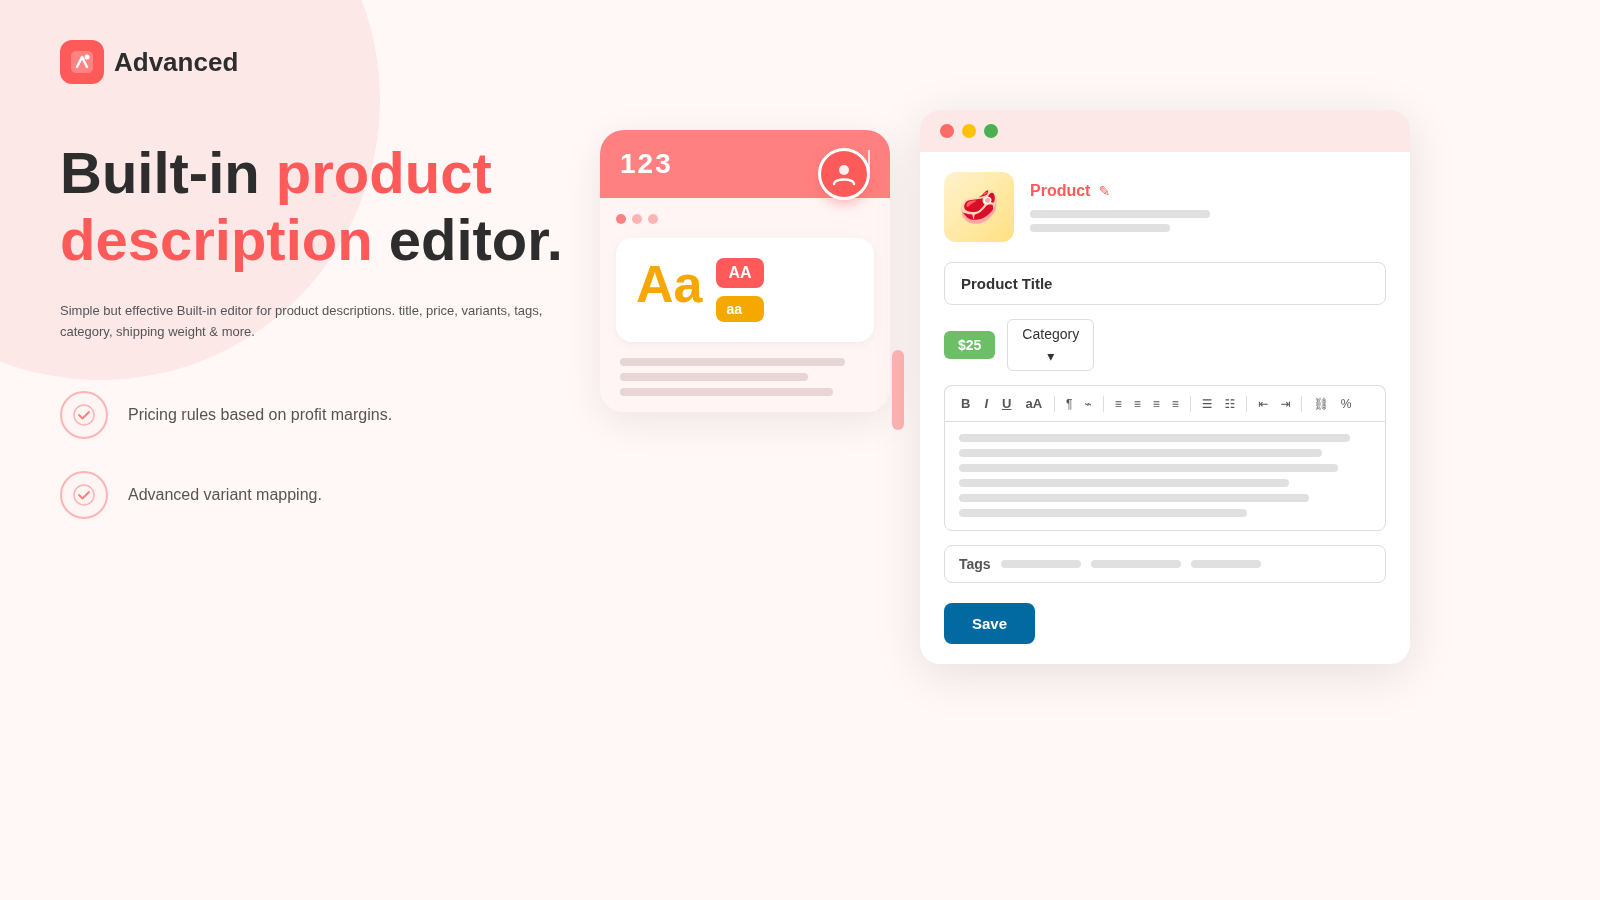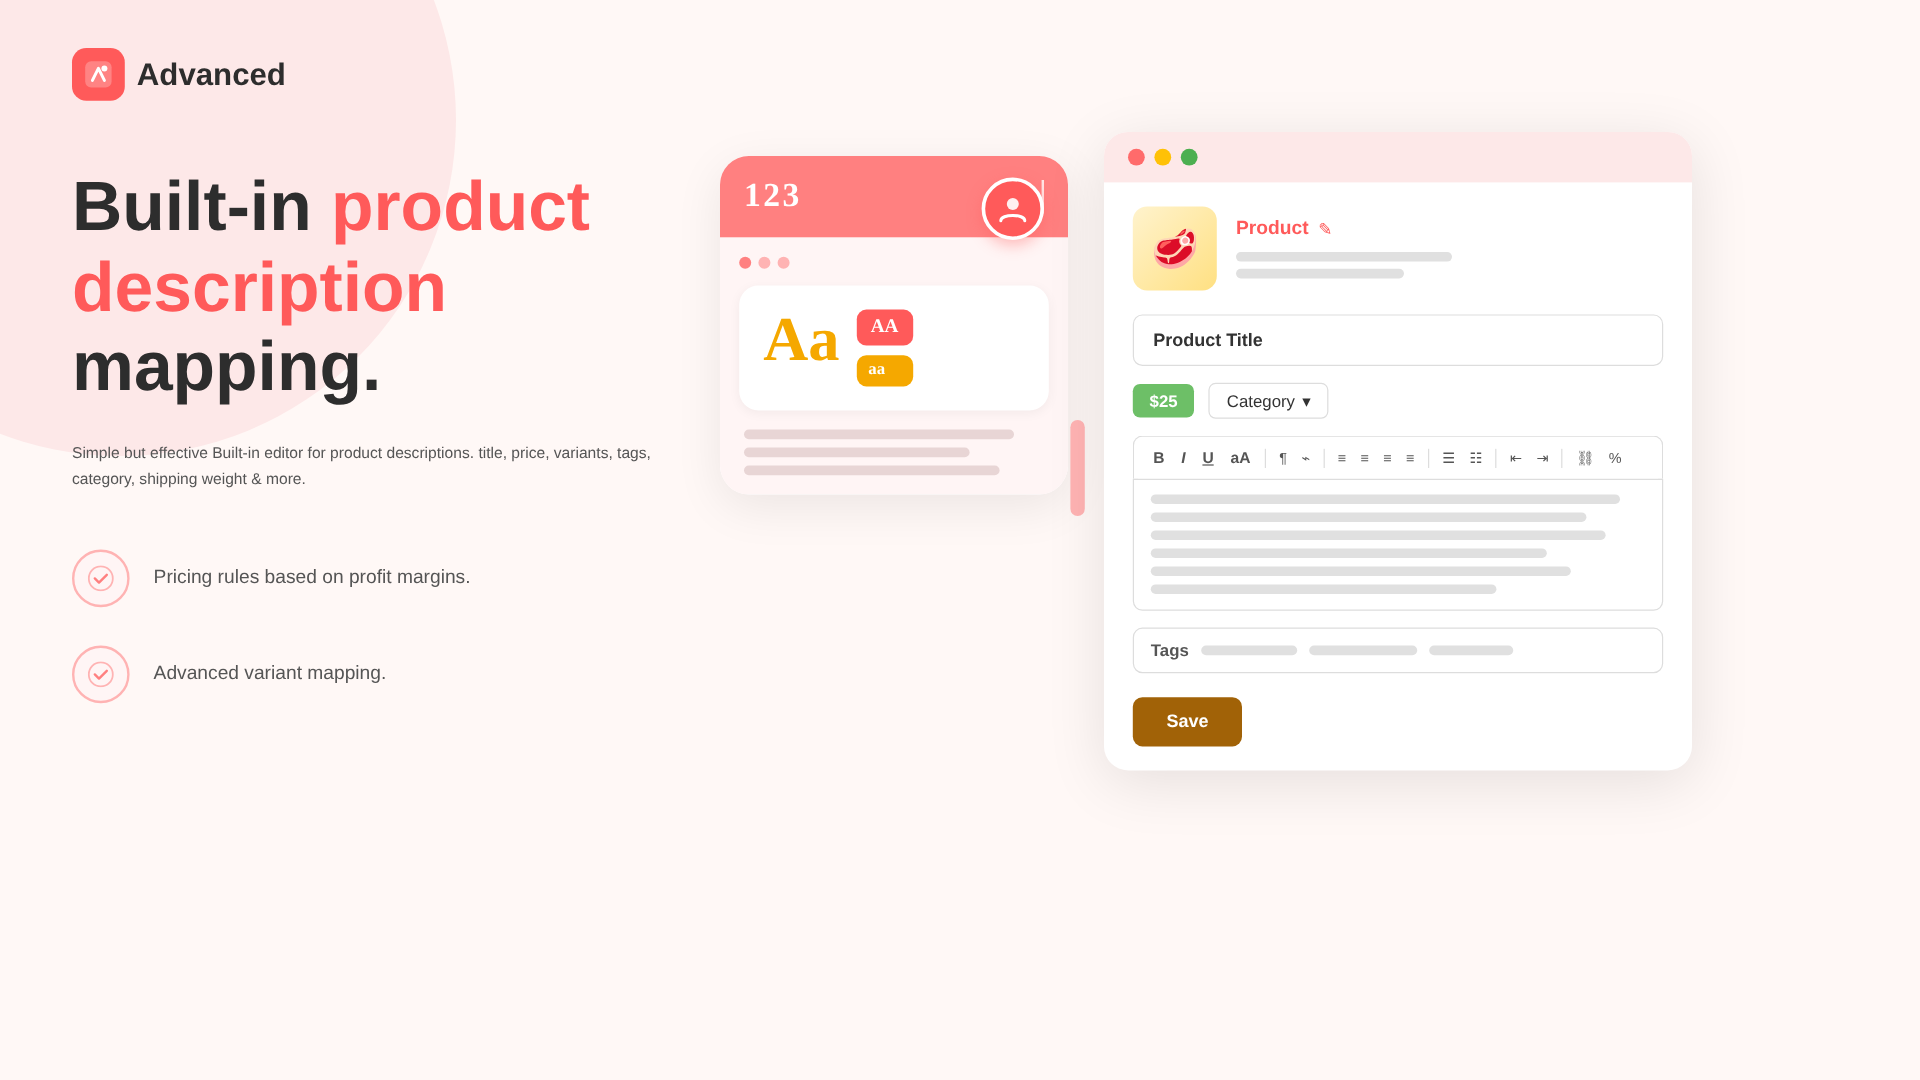--- a/index.html
+++ b/index.html
@@ -125,21 +125,20 @@
       width: 290px;
       z-index: 5;
     }
 
     .phone-card {
       background: white;
       border-radius: 24px;
       box-shadow: 0 10px 40px rgba(0,0,0,0.08);
       overflow: hidden;
       padding: 0;
-      font-family: Liberation Serif, serif;
     }
 
     .phone-header {
       background: #ff8080;
       padding: 18px 20px;
       display: flex;
       align-items: center;
       justify-content: space-between;
       border-radius: 20px 20px 0 0;
     }
@@ -369,20 +368,21 @@
       border: 1.5px solid #ddd;
       background: white;
       border-radius: 6px;
       padding: 6px 14px;
       font-size: 14px;
       color: #333;
       display: flex;
       align-items: center;
       gap: 6px;
       cursor: pointer;
+      flex-direction: column;
     }
 
     
     .editor-toolbar {
       border: 1.5px solid #ddd;
       border-radius: 8px 8px 0 0;
       border-bottom: none;
       padding: 8px 12px;
       display: flex;
       align-items: center;
@@ -450,21 +450,21 @@
     }
 
     .tag-line {
       height: 8px;
       border-radius: 4px;
       background: #e0e0e0;
     }
 
     
     .save-btn {
-      background: #a16207;
+      background: #0369a1;
       color: white;
       border: none;
       border-radius: 8px;
       padding: 12px 28px;
       font-size: 15px;
       font-weight: 700;
       cursor: pointer;
     }
   </style>
 </head>
@@ -479,21 +479,21 @@
       <path d="M8 18 L13 8 L18 18" stroke="white" stroke-width="2.5" stroke-linecap="round" stroke-linejoin="round" fill="none"></path>
       <circle cx="18" cy="8" r="2.5" fill="white"></circle>
     </svg>
   </div>
   <span class="logo-text">Advanced</span>
 </div>
 
 <div class="left-content">
   <div class="headline">
     <span class="headline-dark">Built-in </span><span class="headline-orange">product</span><br>
-    <span class="headline-orange">description</span><span class="headline-dark"> mapping.</span>
+    <span class="headline-orange">description</span><span class="headline-dark"> editor.</span>
   </div>
   <p class="subtext">Simple but effective Built-in editor for product descriptions. title, price, variants, tags, category, shipping weight &amp; more.</p>
 
   <div class="checklist">
     <div class="checklist-item">
       <div class="check-circle">
         <svg viewBox="0 0 22 22" fill="none">
           <circle cx="11" cy="11" r="10" stroke="#ffb3b3" stroke-width="1.5"></circle>
           <polyline points="6,11 9.5,14.5 16,8" stroke="#ff8080" stroke-width="2" stroke-linecap="round" stroke-linejoin="round"></polyline>
         </svg>

